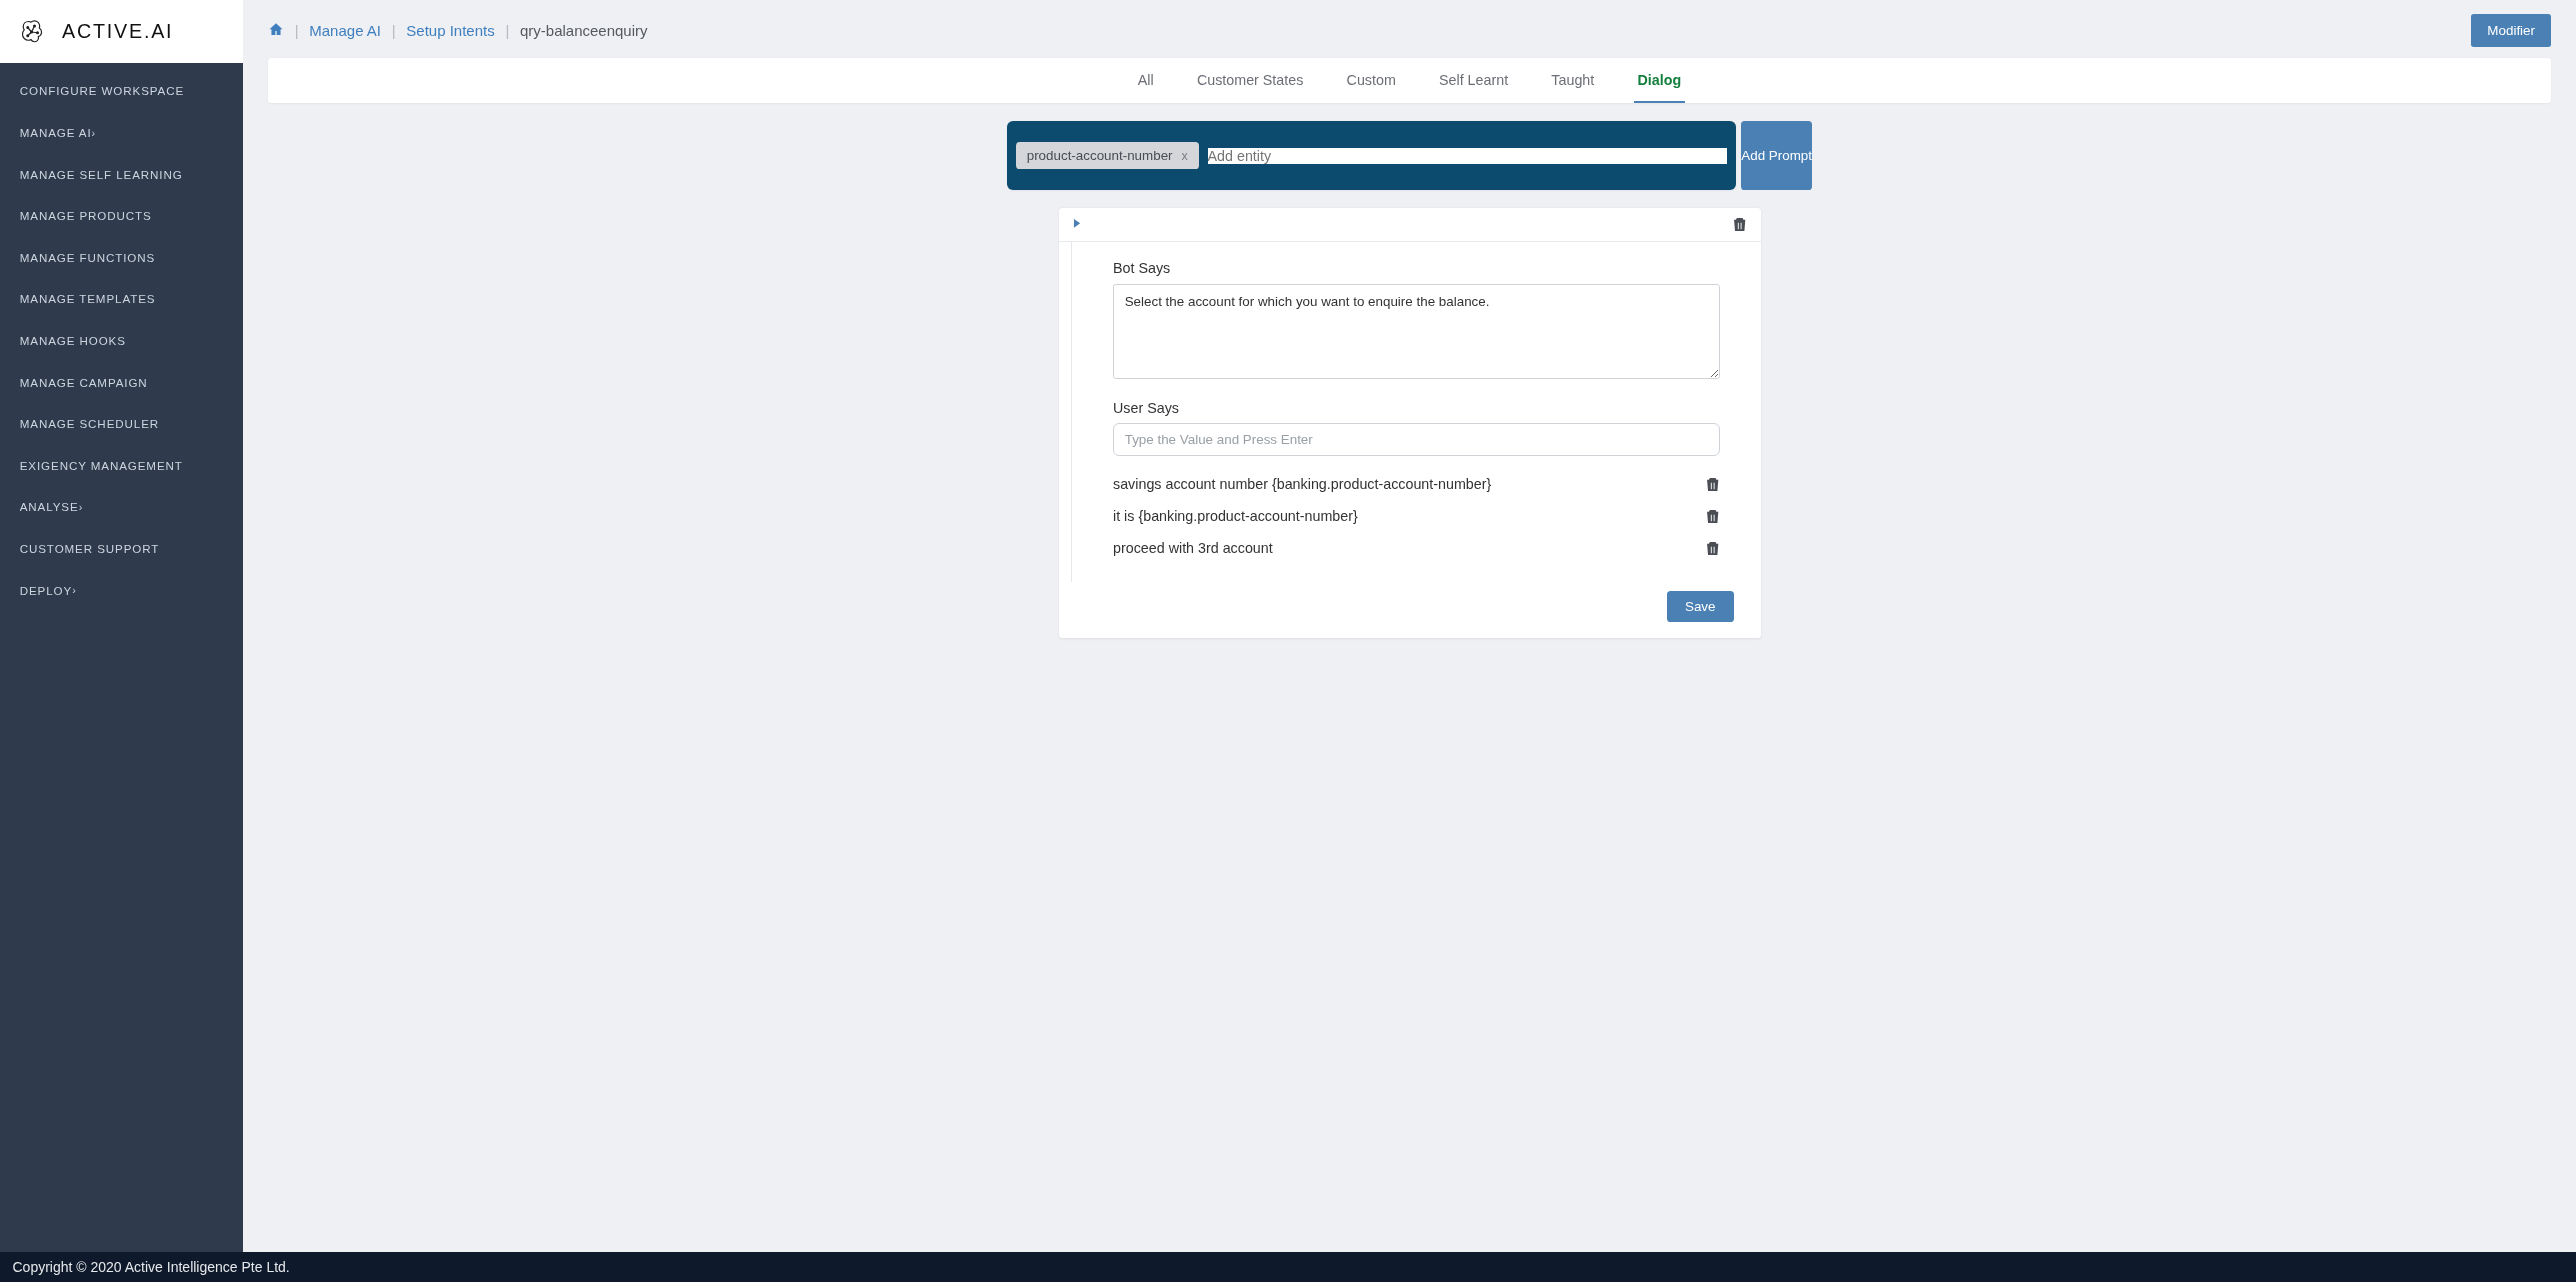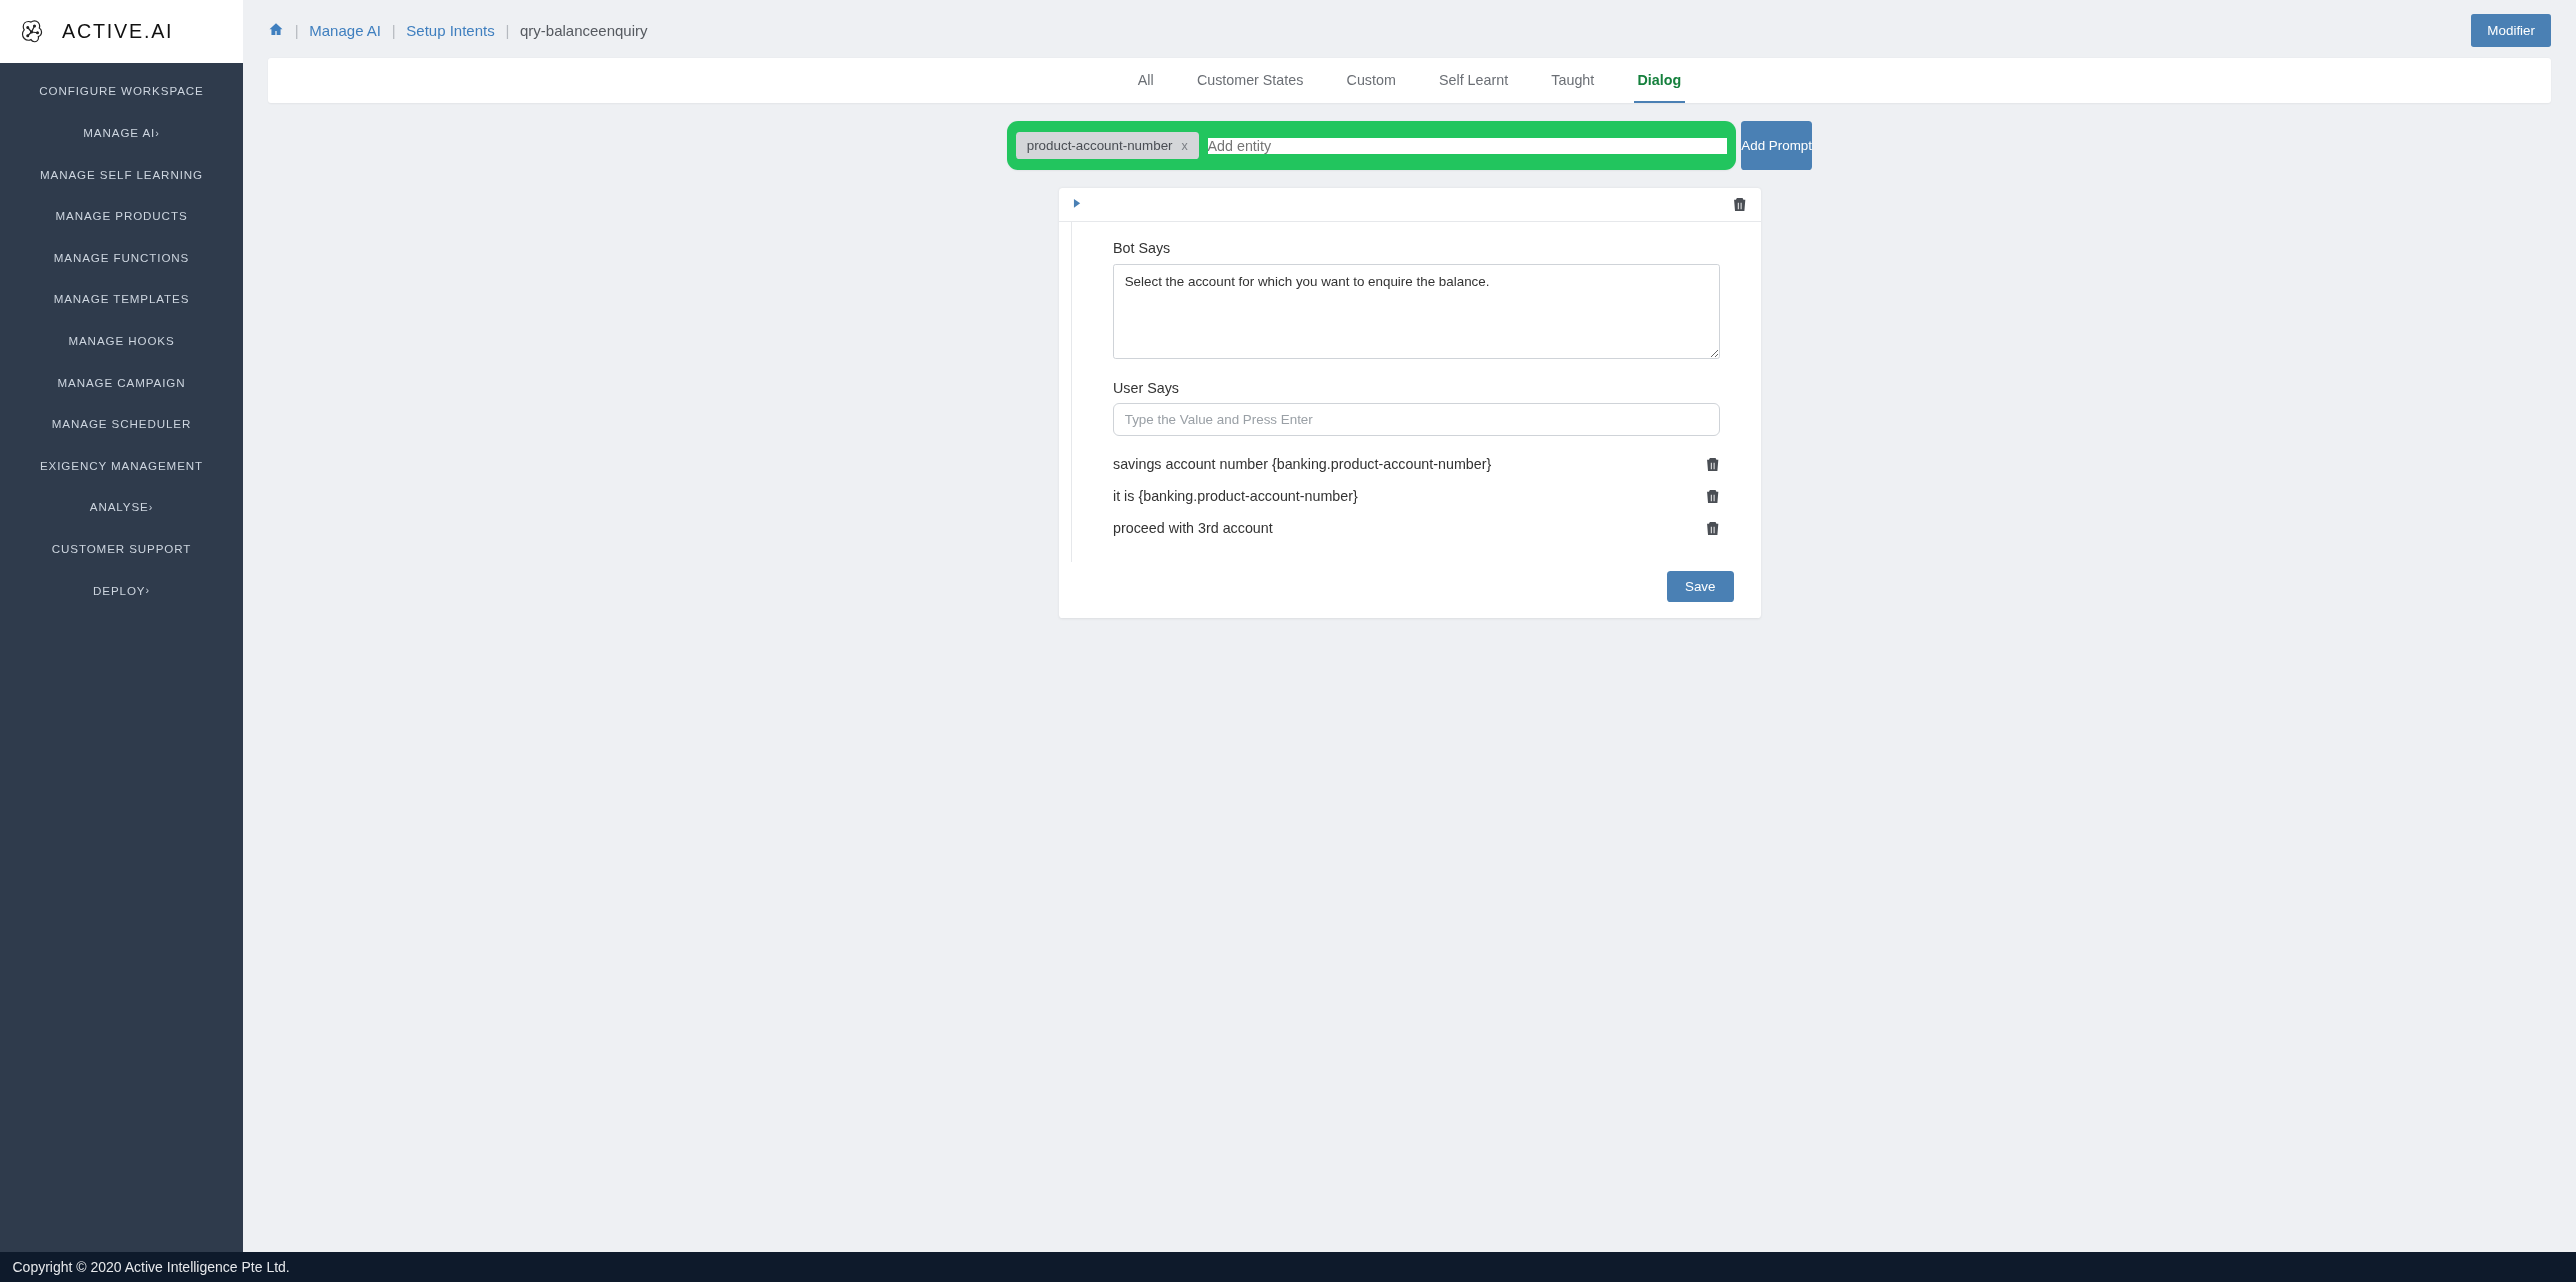--- a/index.html
+++ b/index.html
@@ -7,42 +7,42 @@
   body { display: flex; flex-direction: column; height: 100vh; background: #eef0f3; }
 
   .app-shell { display: flex; flex: 1; min-height: 0; }
 
   
   .sidebar { width: 243px; background: #2f3b4c; color: #c9d1d9; display: flex; flex-direction: column; }
   .logo-bar { height: 63px; background: #ffffff; display: flex; align-items: center; padding: 0 18px; gap: 14px; }
   .logo-icon svg { display: block; }
   .logo-text { font-size: 19.7px; letter-spacing: 1.8px; color: #111; font-weight: 500; }
   .nav { flex: 1; overflow: auto; padding-top: 7.2px; }
-  .nav-item { display: flex; align-items: center; justify-content: center; padding: 14.3px 19.7px; font-size: 11.6px; letter-spacing: 0.9px; color: #cdd5df; cursor: pointer; }
+  .nav-item { display: flex; align-items: center; justify-content: flex-start; padding: 14.3px 19.7px; font-size: 11.6px; letter-spacing: 0.9px; color: #cdd5df; cursor: pointer; }
   .chevron { font-size: 10.7px; color: #cdd5df; }
 
   
   .main { flex: 1; display: flex; flex-direction: column; background: #eef0f3; min-width: 0; }
   .topbar { display: flex; align-items: center; justify-content: space-between; padding: 14.3px 25px 10.7px 25px; }
   .breadcrumb { display: flex; align-items: center; gap: 10.7px; font-size: 15px; }
   .home-icon { color: #3f7fbf; font-size: 16px; }
   .crumb-sep { color: #b5b9bf; }
   .crumb-link { color: #3f7fbf; cursor: pointer; }
   .crumb-current { color: #565a60; }
   .modifier-btn { background: #4a80b4; color: #fff; border: none; border-radius: 2.7px; padding: 9px 16px; font-size: 13.4px; cursor: pointer; }
 
   .tabs-card { background: #fff; border-radius: 3px; margin: 0 25px; box-shadow: 0 0.9px 1.8px rgba(0,0,0,0.05); }
   .tabs { display: flex; justify-content: center; gap: 36px; padding: 14.3px 0 0 0; }
   .tab { font-size: 14.3px; color: #6b6f75; padding: 0 3.6px 12.5px 3.6px; cursor: pointer; border-bottom: 2.7px solid transparent; }
   .tab.active { color: #15803d; border-bottom-color: #4a80b4; font-weight: 700; }
 
   .content { flex: 1; overflow: auto; padding: 18px 25px 36px 25px; }
 
   .entity-row { display: flex; align-items: stretch; gap: 5.4px; max-width: 805px; margin: 0 auto 18px auto; }
-  .entity-input-wrap { flex: 1; background: #22c55e; border-radius: 11px; display: flex; align-items: center; padding: 11px 9px; gap: 9px; box-shadow: 0 0.9px 1.8px rgba(0,0,0,0.05); min-height: 48px; }
+  .entity-input-wrap { flex: 1; background: #0c4a6e; border-radius: 6px; display: flex; align-items: center; padding: 21px 9px; gap: 9px; box-shadow: 0 0.9px 1.8px rgba(0,0,0,0.05); min-height: 48px; }
   .chip { background: #d4d6d9; color: #4a4e54; border-radius: 3.6px; padding: 6.3px 10.7px; font-size: 13.4px; display: flex; align-items: center; gap: 9px; }
   .chip-x { color: #7a7e84; cursor: pointer; font-size: 12.5px; }
   .entity-placeholder { color: #7a7e84; font-size: 14.3px; flex: 1; border: none; outline: none; }
   .add-prompt-btn { background: #4a80b4; color: #fff; border: none; border-radius: 3.6px; padding: 0 0; font-size: 13.4px; cursor: pointer; }
 
   .dialog-card { background: #fff; border-radius: 3.6px; max-width: 702px; margin: 0 auto; box-shadow: 0 0.9px 2.7px rgba(0,0,0,0.08); }
   .dialog-header { display: flex; align-items: center; justify-content: space-between; padding: 9px 14.3px; border-bottom: 0.9px solid #e6e8eb; }
   .caret-blue { color: #4a80b4; font-size: 12.5px; }
   .trash-icon { cursor: pointer; }
   .dialog-body { padding: 18px 41px 18px 41px; border-left: 0.9px solid #e6e8eb; margin-left: 12.5px; }

